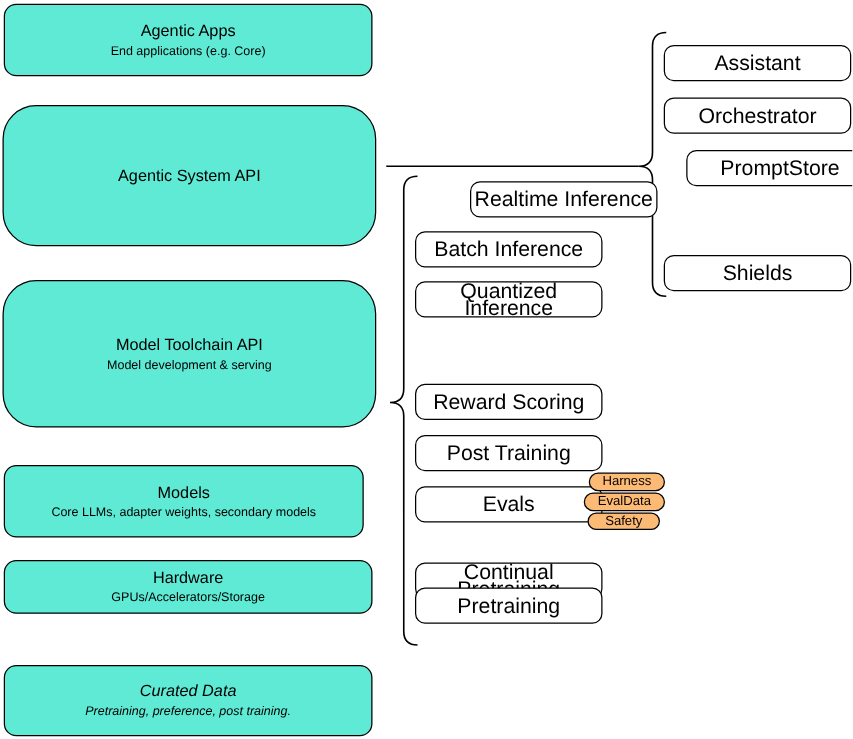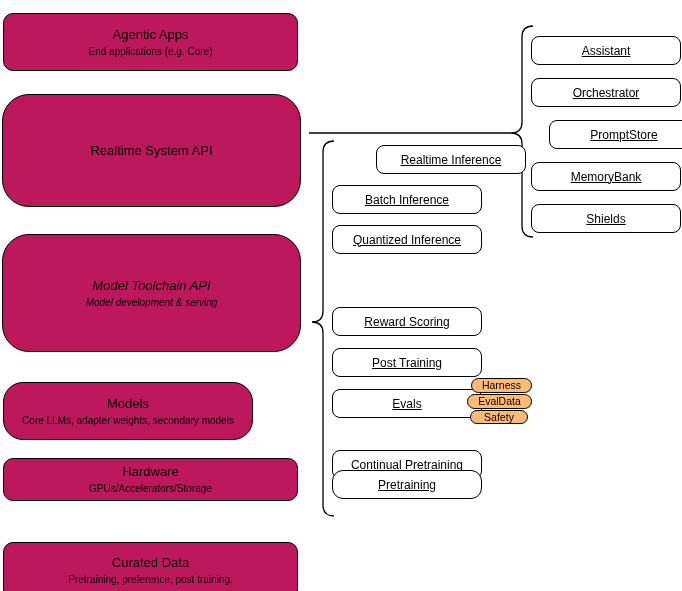--- a/index.html
+++ b/index.html
@@ -21,64 +21,62 @@
     left: 0; top: 0;
     width: 682px;
     height: 591px;
     pointer-events: none;
   }
   
   .lbox {
     position: absolute;
     box-sizing: border-box;
     border: 1.3px solid #000000;
-    background: #be185d;
+    background: #5eead4;
     display: flex;
     flex-direction: column;
     align-items: center;
     justify-content: center;
     text-align: center;
     gap: 4px;
     padding: 0 8px;
-    margin-top: 10px;
   }
   .lbox .ltitle { font-size: 13px; line-height: 15px; }
   .lbox .lsub   { font-size: 10px; line-height: 12px; }
   .lbox-0 { left: 3px;  top: 3px;   width: 295px; height: 58px;  border-radius: 10px; }
   .lbox-1 { left: 2px;  top: 84px;  width: 299px; height: 113px; border-radius: 27px; }
-  .lbox-2 { left: 2px;  top: 224px; width: 299px; height: 118px; border-radius: 27px; font-style: italic; }
-  .lbox-3 { left: 3px;  top: 372px; width: 250px; height: 58px;  border-radius: 20px; }
+  .lbox-2 { left: 2px;  top: 224px; width: 299px; height: 118px; border-radius: 27px; }
+  .lbox-3 { left: 3px;  top: 372px; width: 288px; height: 58px;  border-radius: 10px; }
   .lbox-4 { left: 3px;  top: 448px; width: 295px; height: 43px;  border-radius: 10px; }
-  .lbox-5 { left: 3px;  top: 532px; width: 295px; height: 57px;  border-radius: 10px; }
+  .lbox-5 { left: 3px;  top: 532px; width: 295px; height: 57px;  border-radius: 10px; font-style: italic; }
   
   .nbox {
     position: absolute;
     box-sizing: border-box;
     border: 1.3px solid #000000;
     border-radius: 8px;
     background: #ffffff;
     display: flex;
     align-items: center;
     justify-content: center;
     text-align: center;
-    font-size: 12px;
+    font-size: 17px;
     line-height: 14px;
     width: 150px;
     height: 29px;
-    text-decoration: underline;
   }
   .m-0 { left: 332px; top: 145px; margin-left: 44px; }
   .m-1 { left: 332px; top: 185px; }
   .m-2 { left: 332px; top: 225px; }
   .m-3 { left: 332px; top: 265px; }
   .m-4 { left: 332px; top: 307px; }
   .m-5 { left: 332px; top: 348px; }
   .m-6 { left: 332px; top: 389px; }
   .m-7 { left: 332px; top: 450px; }
-  .m-8 { left: 332px; top: 470px; border-radius: 11px; }
+  .m-8 { left: 332px; top: 470px; }
   .r-0 { left: 531px; top: 36px;  }
   .r-1 { left: 531px; top: 78px;  }
   .r-2 { left: 549px; top: 120px; }
   .r-3 { left: 531px; top: 162px; }
   .r-4 { left: 531px; top: 204px; }
   
   .pill {
     position: absolute;
     box-sizing: border-box;
     border: 1.3px solid #000000;
@@ -107,21 +105,21 @@
     <path d="M 334 141 Q 323 141 323 152 L 323 311 Q 323 322 312 322 Q 323 322 323 333 L 323 505 Q 323 516 334 516" stroke="#000000" stroke-width="1.3" fill="none"></path>
 
     <path d="M 533 26 Q 522 26 522 37 L 522 122 Q 522 133 511 133 Q 522 133 522 144 L 522 226 Q 522 237 533 237" stroke="#000000" stroke-width="1.3" fill="none"></path>
   </svg>
 
   <div class="lbox lbox-0">
     <div class="ltitle">Agentic Apps</div>
     <div class="lsub">End applications (e.g. Core)</div>
   </div>
   <div class="lbox lbox-1">
-    <div class="ltitle">Realtime System API</div>
+    <div class="ltitle">Agentic System API</div>
   </div>
   <div class="lbox lbox-2">
     <div class="ltitle">Model Toolchain API</div>
     <div class="lsub">Model development &amp; serving</div>
   </div>
   <div class="lbox lbox-3">
     <div class="ltitle">Models</div>
     <div class="lsub">Core LLMs, adapter weights, secondary models</div>
   </div>
   <div class="lbox lbox-4">
@@ -142,16 +140,15 @@
   <div class="nbox m-7">Continual Pretraining</div>
   <div class="nbox m-8">Pretraining</div>
 
   <div class="pill pill-0">Harness</div>
   <div class="pill pill-1">EvalData</div>
   <div class="pill pill-2">Safety</div>
 
   <div class="nbox r-0">Assistant</div>
   <div class="nbox r-1">Orchestrator</div>
   <div class="nbox r-2">PromptStore</div>
-  <div class="nbox r-3">MemoryBank</div>
   <div class="nbox r-4">Shields</div>
 
 </div>
 
 </body></html>

